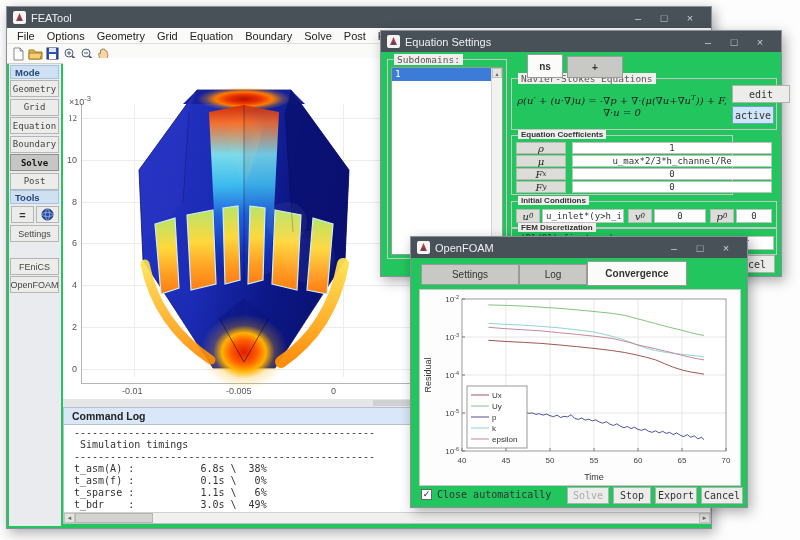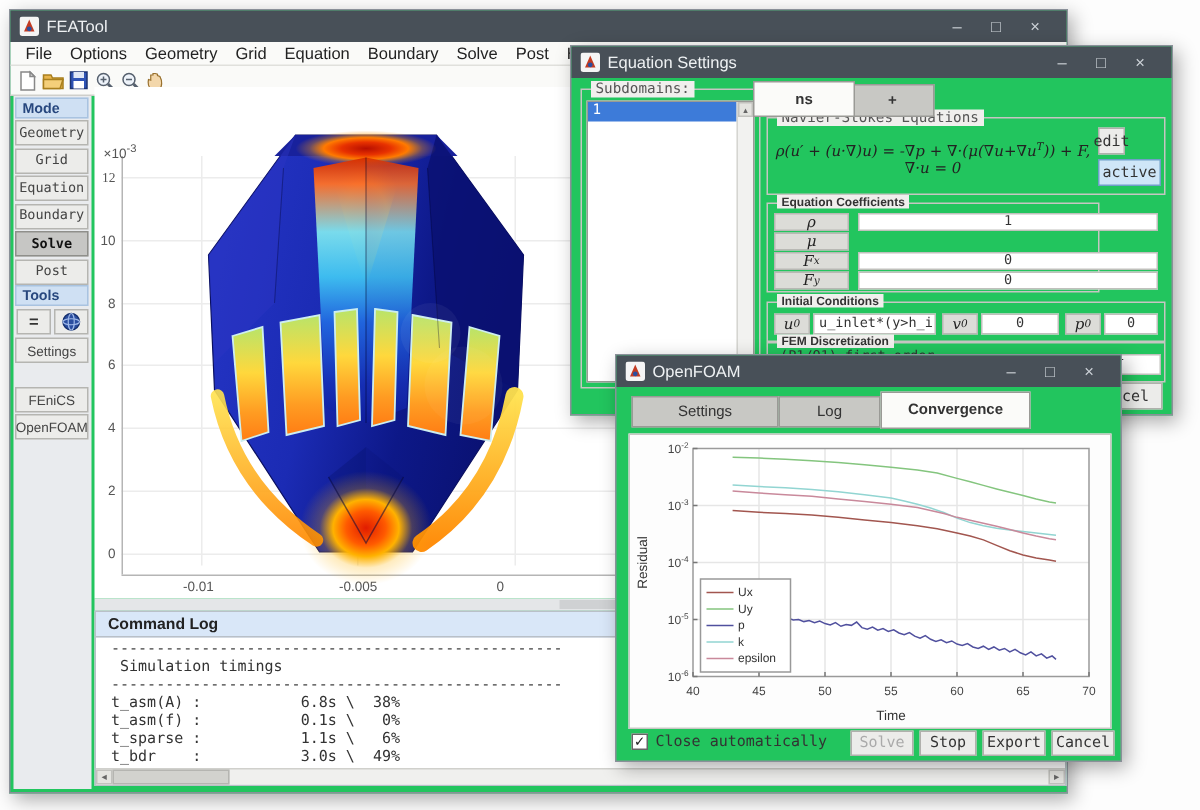--- a/index.html
+++ b/index.html
@@ -99,21 +99,21 @@
   #subdom-scroll{position:absolute;right:0;top:0;bottom:0;width:11px;background:#f2f2f0;
                  border-left:1px solid #d5d5d1;}
   .vscr-arrow{position:absolute;left:0;width:10px;height:10px;background:#e4e4e0;
               border:1px solid #c2c2be;font-size:6px;color:#666;display:flex;
               align-items:center;justify-content:center;}
   #ns-group{left:130px;top:47px;width:266px;height:52px;}
   #equation-box{position:absolute;left:4px;top:8px;width:212px;height:38px;display:flex;
                 align-items:center;justify-content:center;font-family:"DejaVu Serif",serif;
                 font-style:italic;font-size:10px;color:#222;text-align:center;}
   #eq-sup{font-size:7px;vertical-align:super;}
-  #edit-btn{left:220px;top:6px;width:18px;height:18px;font-family:"DejaVu Sans Mono",monospace;}
+  #edit-btn{left:220px;top:6px;width:58px;height:18px;font-family:"DejaVu Sans Mono",monospace;}
   #active-btn{left:220px;top:27px;width:42px;height:18px;background:#cfe6f8;
               border-color:#6f9fc8;font-family:"DejaVu Sans Mono",monospace;}
   #coef-group{left:130px;top:104px;width:222px;height:60px;}
   .coef-row{position:absolute;left:4px;width:256px;height:12px;}
   .coef-row .cell-label{left:0;top:0;width:50px;height:12px;}
   .coef-row .cell-input{left:56px;top:0;width:200px;height:12px;}
   #init-group{left:130px;top:170px;width:266px;height:27px;}
   #fem-group{left:130px;top:197px;width:266px;height:27px;}
   #fem-drop{position:absolute;left:4px;top:7px;width:158px;height:14px;background:#fff;
             border:1px solid #c0c0bc;font-size:9px;color:#333;display:flex;align-items:center;
@@ -400,20 +400,21 @@
 
     <div class="group" id="coef-group">
       <span class="group-legend small">Equation Coefficients</span>
       <div id="coef-rows">
           <div class="coef-row" style="top: 6px;">
             <div class="cell-label">ρ</div>
             <div class="cell-input">1</div>
           </div>
           <div class="coef-row" style="top: 19px;">
             <div class="cell-label">μ</div>
+            <div class="cell-input">u_max*2/3*h_channel/Re</div>
           </div>
           <div class="coef-row" style="top: 32px;">
             <div class="cell-label">F<sub>x</sub></div>
             <div class="cell-input">0</div>
           </div>
           <div class="coef-row" style="top: 45px;">
             <div class="cell-label">F<sub>y</sub></div>
             <div class="cell-input">0</div>
           </div>
         </div>
@@ -434,21 +435,21 @@
     <div class="group" id="fem-group">
       <span class="group-legend small">FEM Discretization</span>
       <div id="fem-drop">
         <span>(P1/Q1) first order confor...</span>
         <span id="fem-drop-arrow">▾</span>
       </div>
       <div class="cell-input" id="fem-input">sflag1 sflag1 sflag1</div>
     </div>
 
     <div class="btn" id="eq-cancel">Cancel</div>
-  <div class="tab tab-active" style="left: 121px; width: 68px; text-align: center;">ns</div>
+  <div class="tab tab-active" style="left: 146px; width: 36px; text-align: center;">ns</div>
       <div class="tab" style="left: 186px; width: 56px;">+</div>
     </div>
 
   <div class="window" id="of-win">
     <div class="titlebar">
       <svg class="app-ico" viewBox="0 0 13 13">
         <rect x="0" y="0" width="13" height="13" rx="2" fill="#f5f5f5"></rect>
         <polygon points="3,10 6.5,2 10,10" fill="#c23b22"></polygon>
         <circle cx="6.5" cy="8.2" r="1.6" fill="#2b4ea0"></circle>
       </svg>

